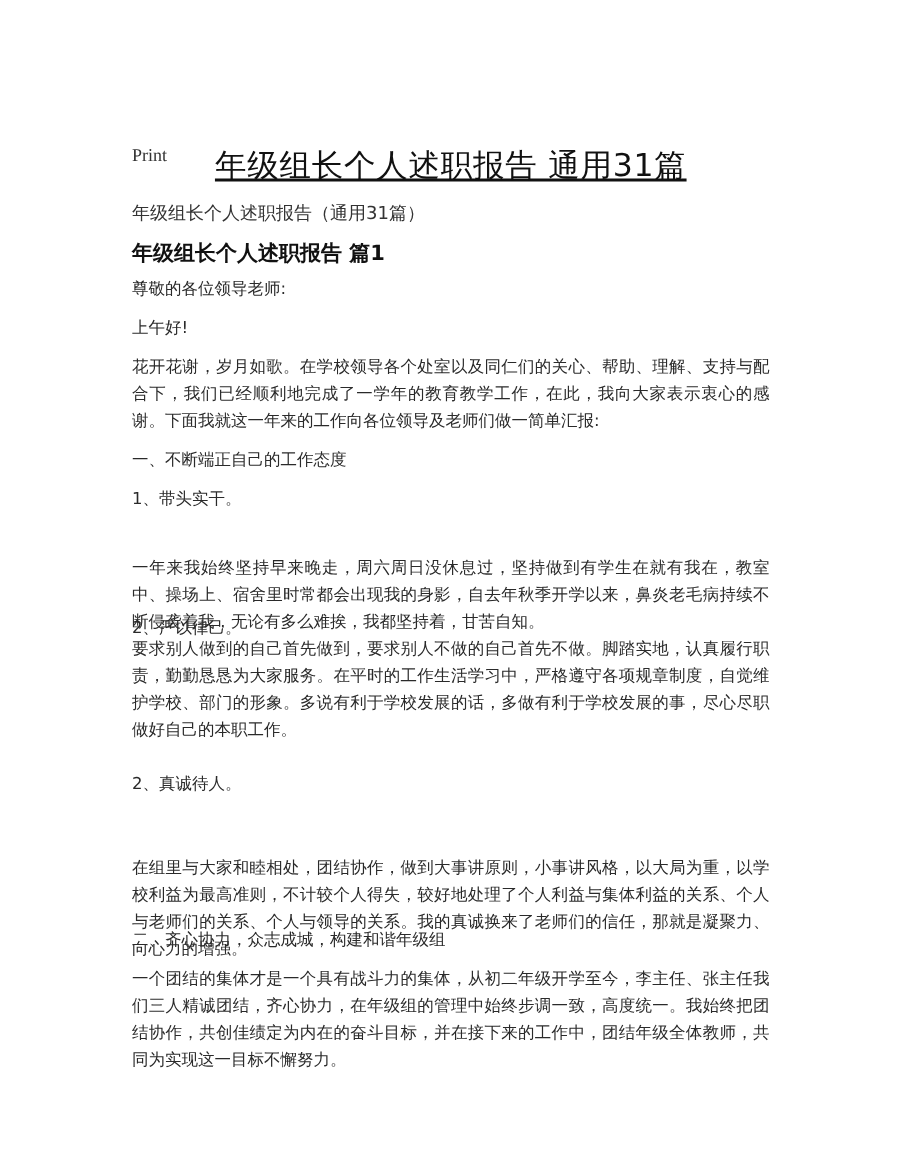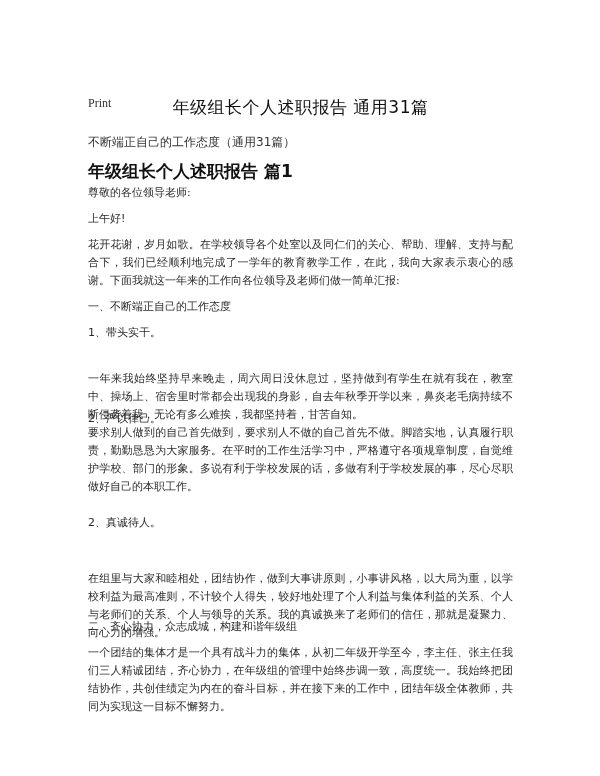--- a/index.html
+++ b/index.html
@@ -2,31 +2,31 @@
 <html><head>
 <meta charset="utf-8">
 <style>
   html, body { margin: 0; padding: 0; background: #ffffff; }
   body {
     width: 600px; height: 776px; overflow: hidden; position: relative;
     font-family: "DejaVu Sans", "Liberation Sans", sans-serif;
     color: #222222;
   }
   .print { position: absolute; left: 88px; top: 72px; font-family: "Liberation Serif", "DejaVu Serif", serif; font-size: 12px; color: #333; margin-top: 24px; }
-  .title { position: absolute; left: 88px; width: 425px; top: 96px; text-align: center; font-size: 17px; color: #111; letter-spacing: 0.5px; }
+  .title { position: absolute; left: 88px; width: 425px; top: 96px; text-align: center; font-size: 21px; color: #111; letter-spacing: 0.5px; text-decoration: underline; }
   .subtitle { position: absolute; left: 88px; top: 134px; font-size: 12px; color: #333; }
-  .section-h { position: absolute; left: 88px; top: 160px; font-size: 17px; font-weight: bold; color: #111; }
+  .section-h { position: absolute; left: 88px; top: 160px; font-size: 14px; font-weight: bold; color: #111; }
   .p { position: absolute; left: 88px; width: 425px; font-size: 11px; line-height: 18px; color: #2a2a2a; text-align: justify; }
 </style>
 </head>
 <body>
 
 <div class="print">Print</div>
 <div class="title">年级组长个人述职报告 通用31篇</div>
-<div class="subtitle">不断端正自己的工作态度（通用31篇）</div>
+<div class="subtitle">年级组长个人述职报告（通用31篇）</div>
 <div class="section-h">年级组长个人述职报告 篇1</div>
 
 <div class="p" style="top:184px;">尊敬的各位领导老师:</div>
 <div class="p" style="top:210px;">上午好!</div>
 <div class="p" style="top:236px;">花开花谢，岁月如歌。在学校领导各个处室以及同仁们的关心、帮助、理解、支持与配合下，我们已经顺利地完成了一学年的教育教学工作，在此，我向大家表示衷心的感谢。下面我就这一年来的工作向各位领导及老师们做一简单汇报:</div>
 <div class="p" style="top:298px;">一、不断端正自己的工作态度</div>
 <div class="p" style="top:324px;">1、带头实干。</div>
 <div class="p" style="top:350px;margin-top:20px;">一年来我始终坚持早来晚走，周六周日没休息过，坚持做到有学生在就有我在，教室中、操场上、宿舍里时常都会出现我的身影，自去年秋季开学以来，鼻炎老毛病持续不断侵袭着我，无论有多么难挨，我都坚持着，甘苦自知。</div>
 <div class="p" style="top:410px;">2、严以律己。</div>
 <div class="p" style="top:424px;">要求别人做到的自己首先做到，要求别人不做的自己首先不做。脚踏实地，认真履行职责，勤勤恳恳为大家服务。在平时的工作生活学习中，严格遵守各项规章制度，自觉维护学校、部门的形象。多说有利于学校发展的话，多做有利于学校发展的事，尽心尽职做好自己的本职工作。</div>

